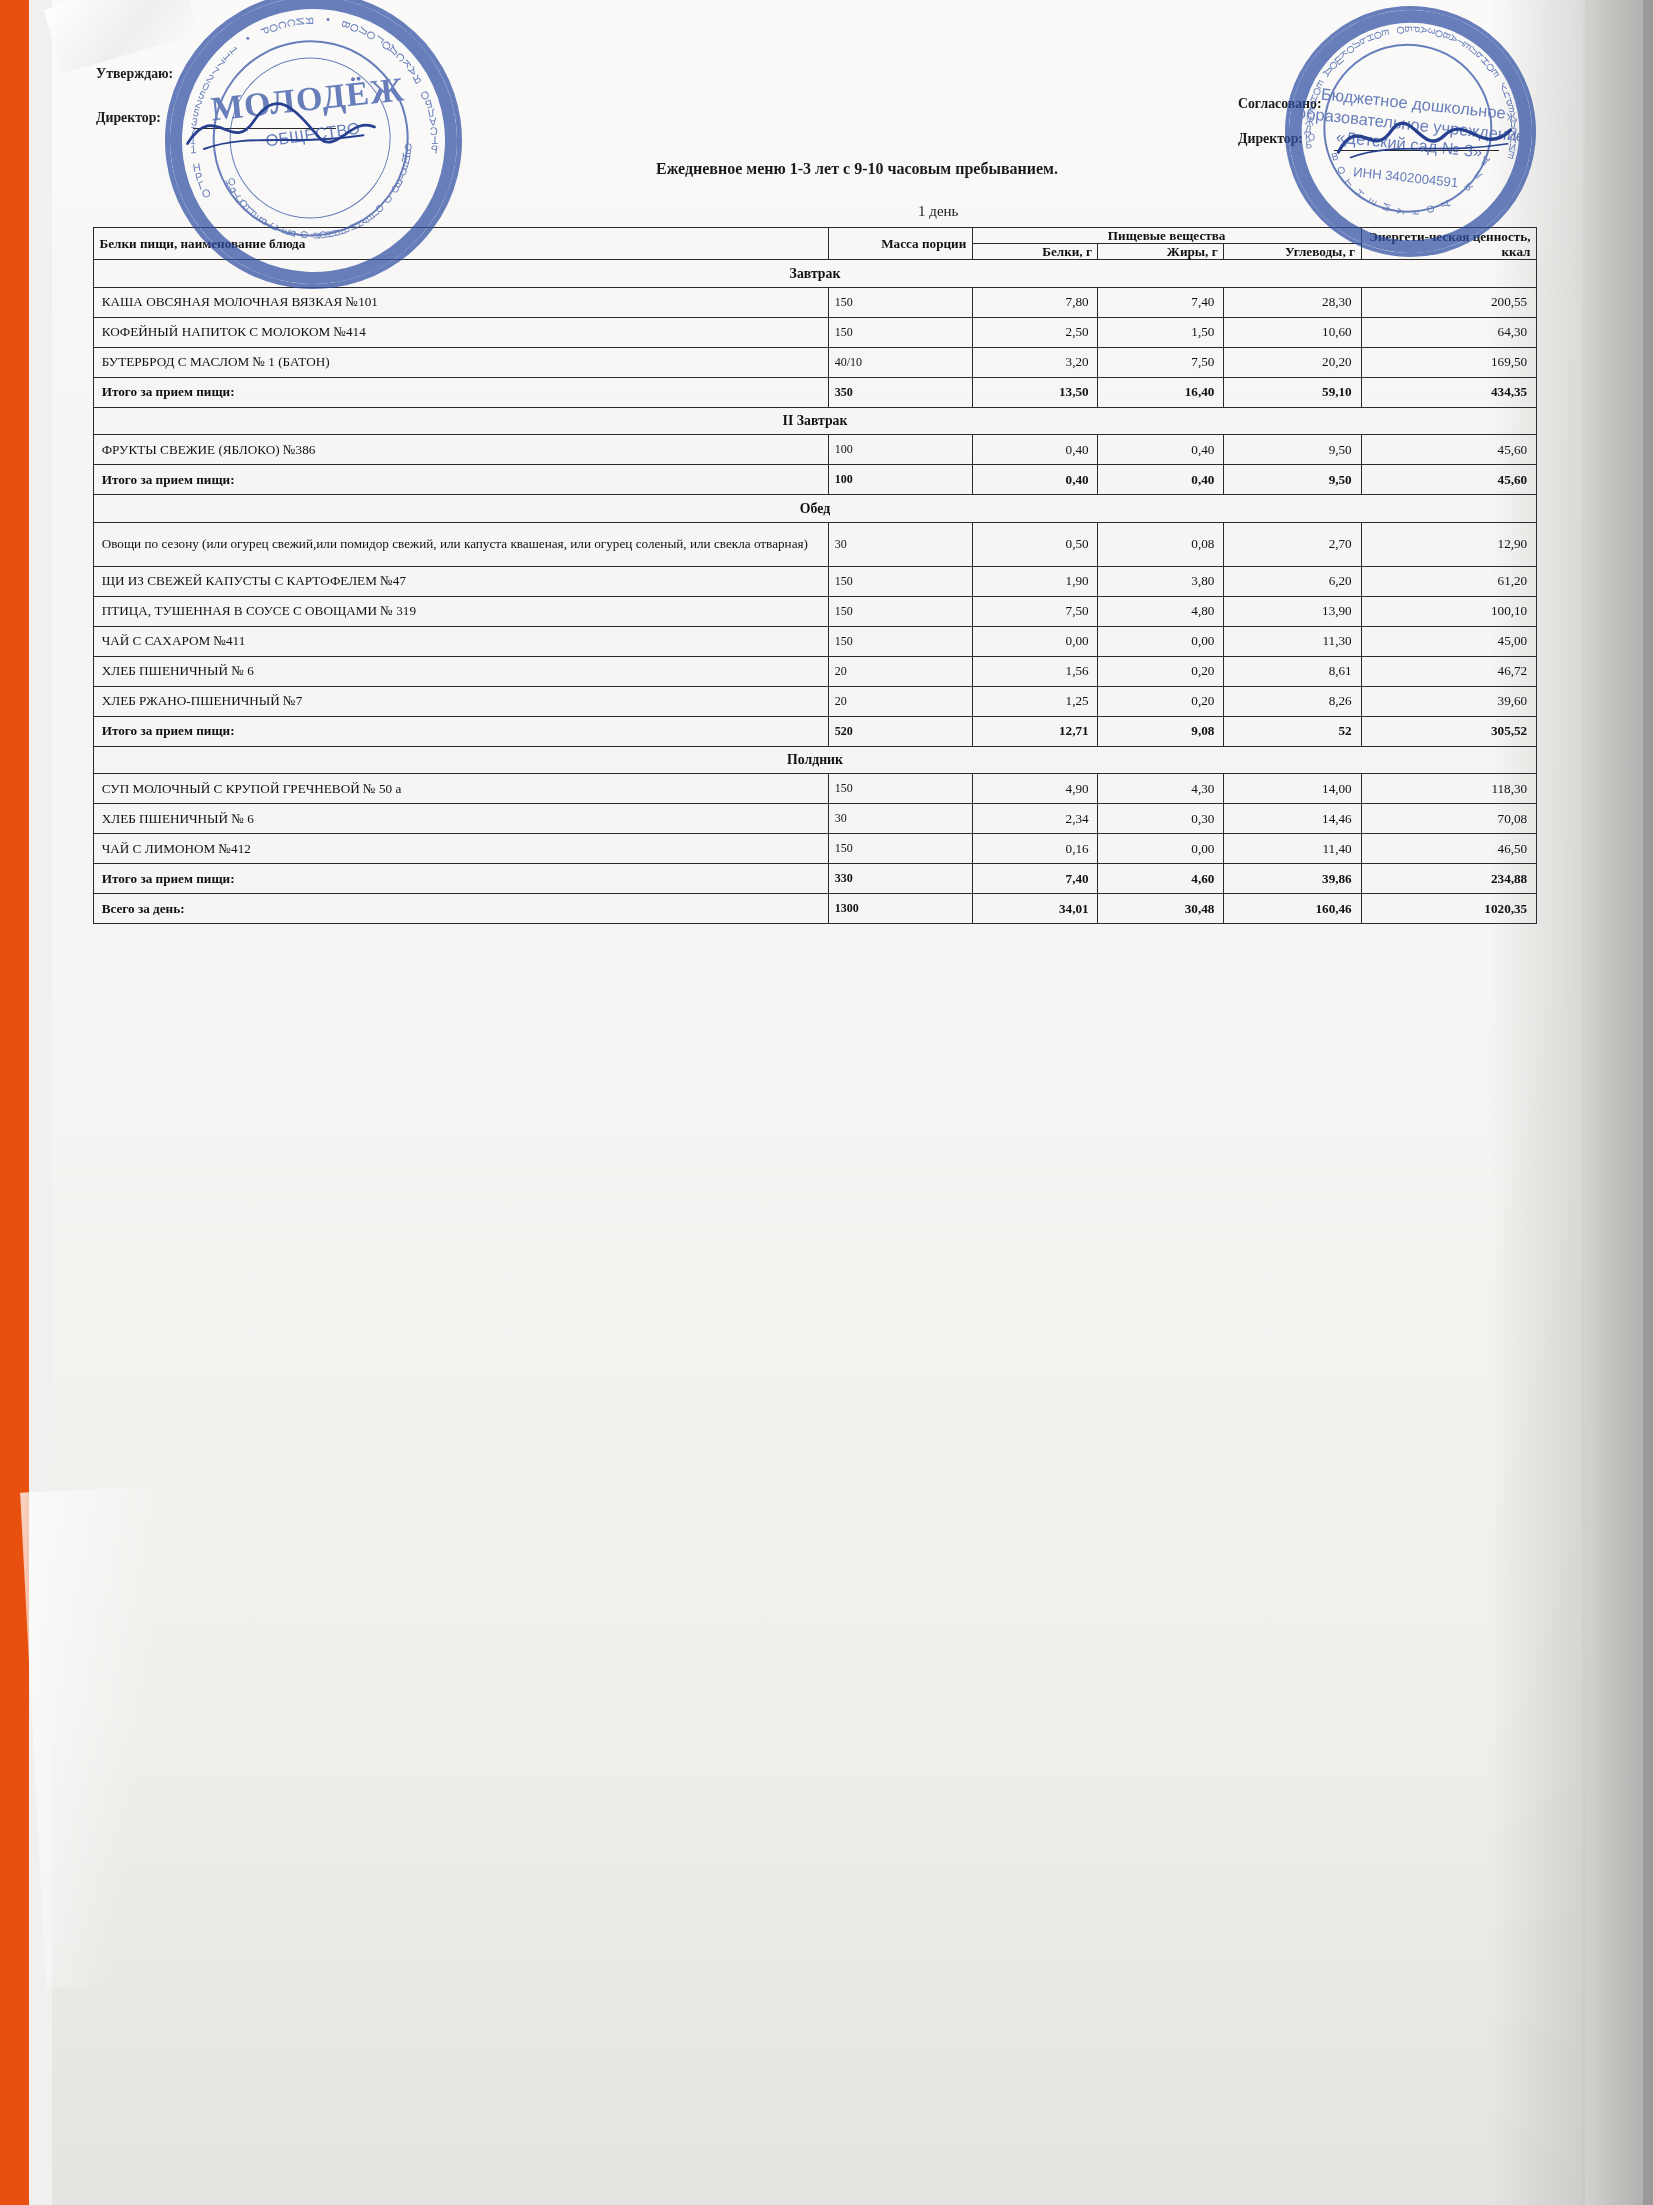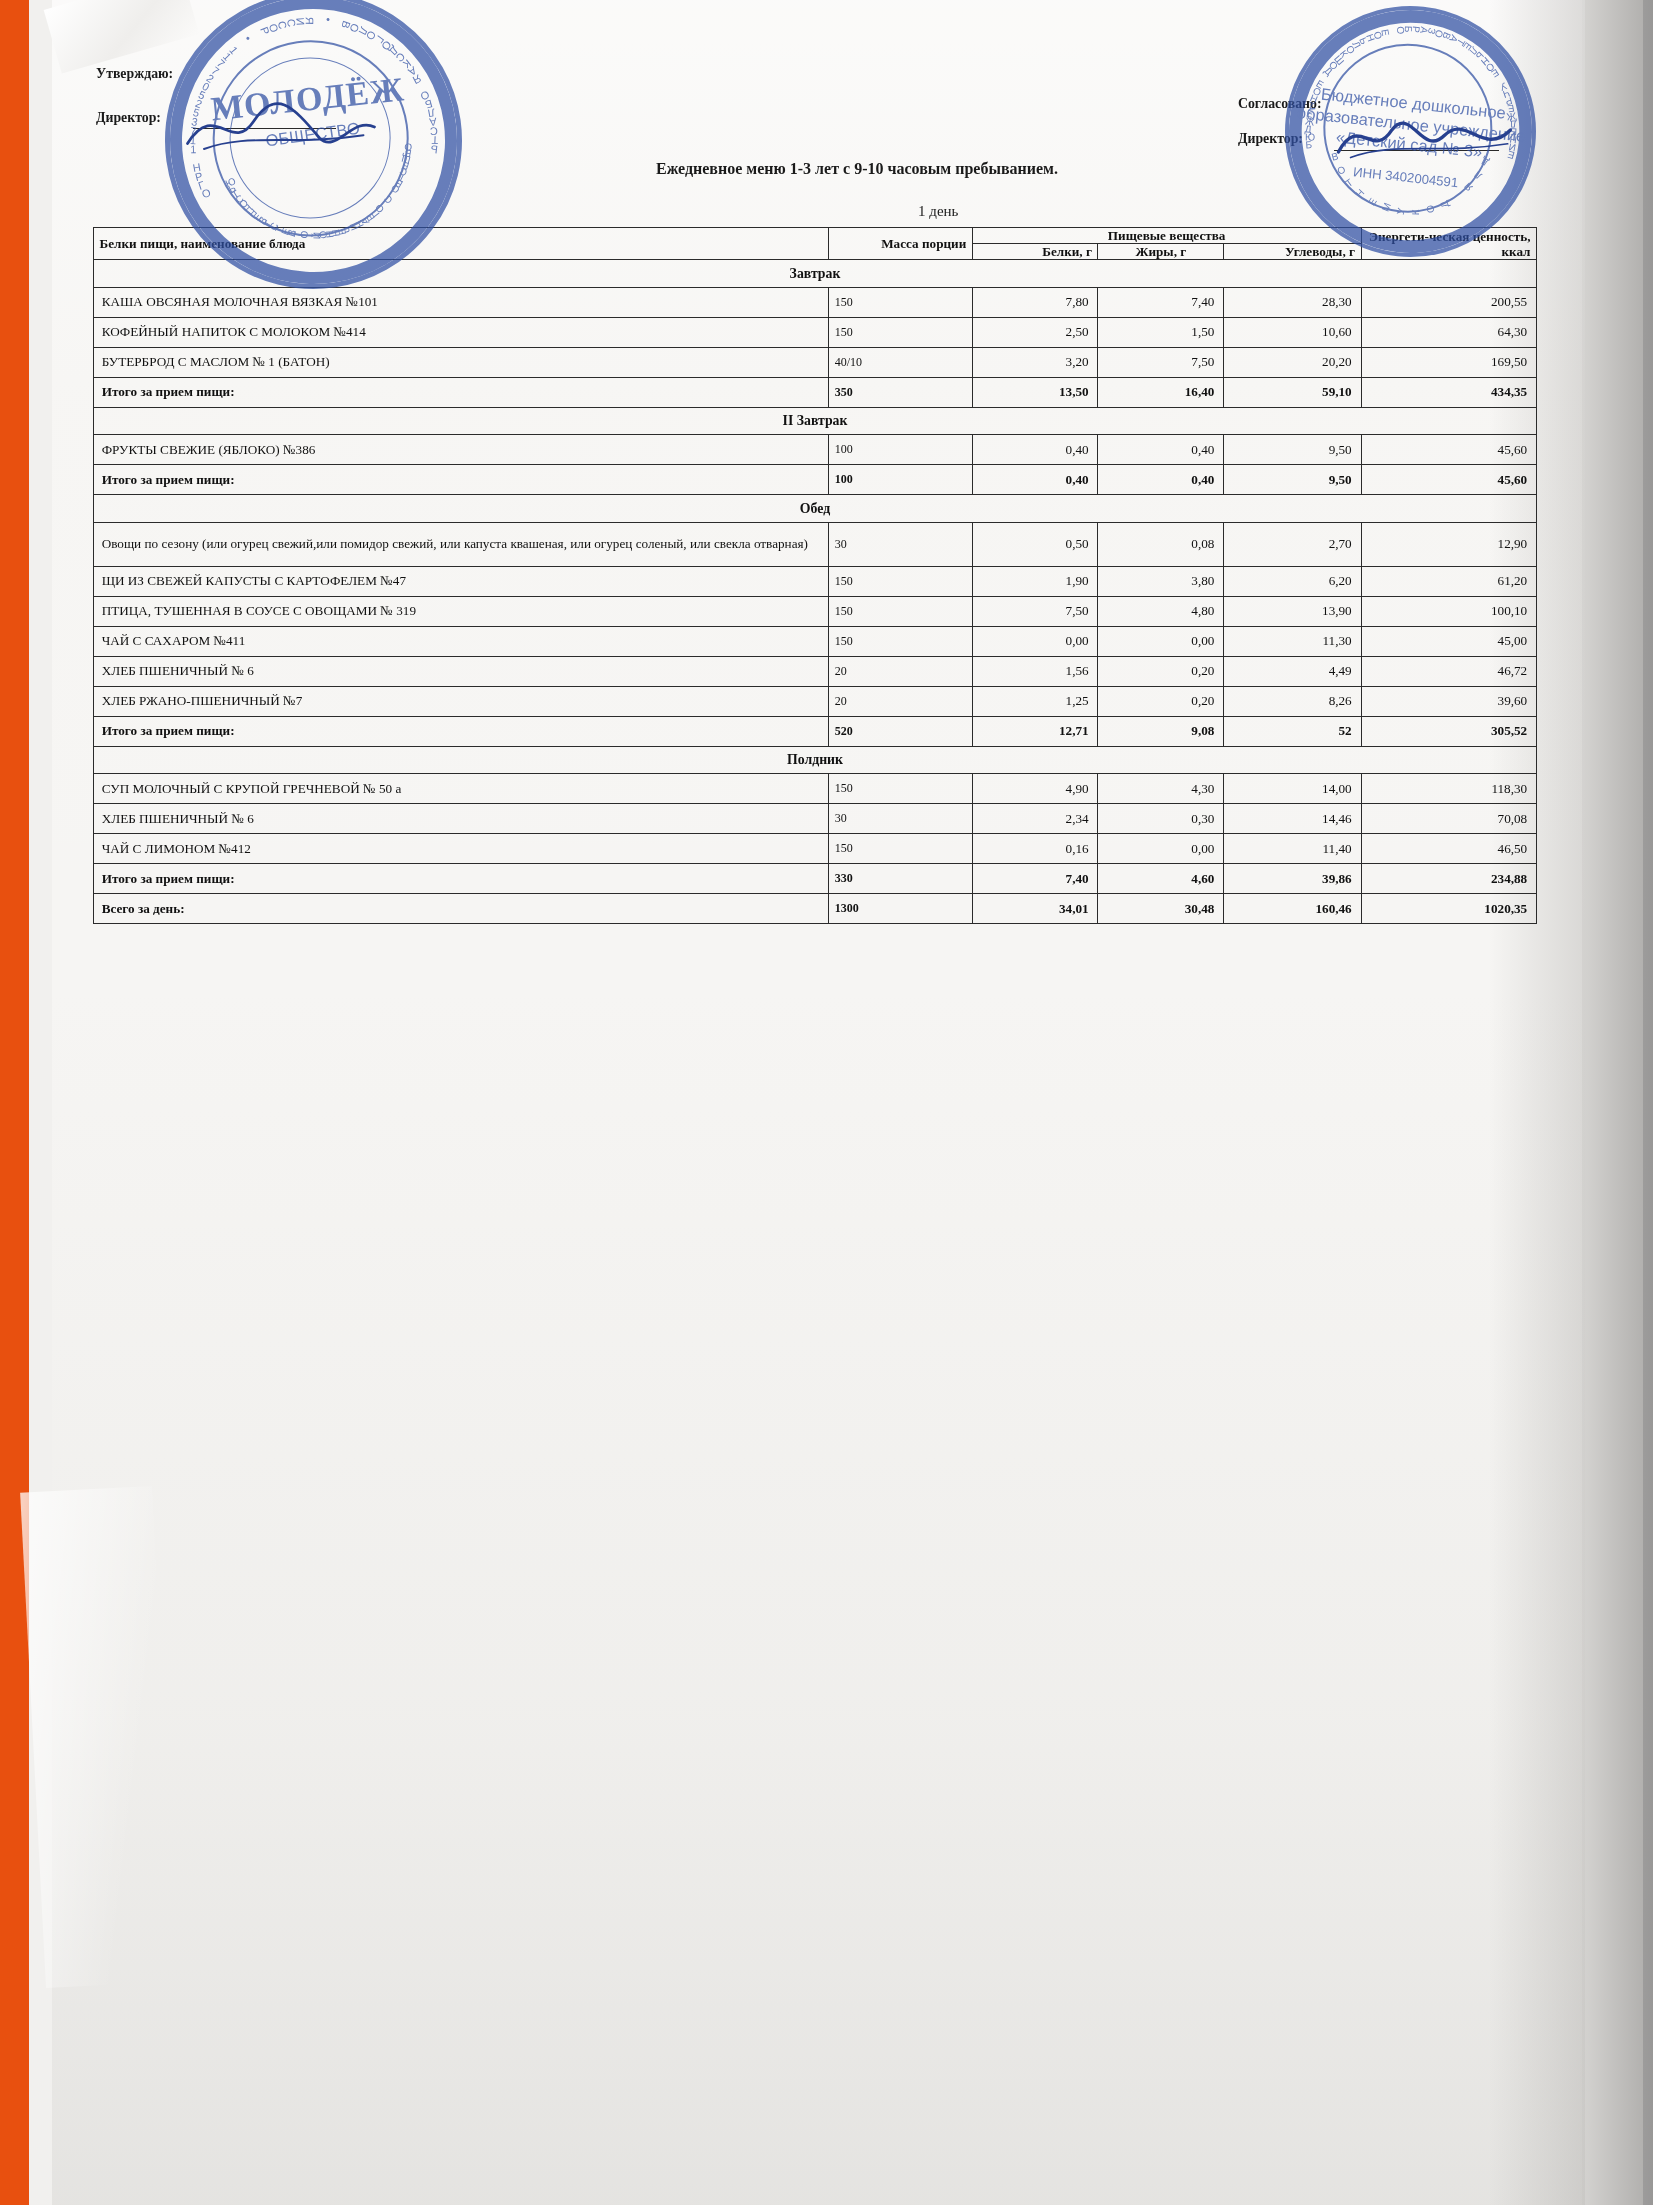--- a/index.html
+++ b/index.html
@@ -97,21 +97,21 @@
   }
   thead th {
     text-align: center;
     font-weight: bold;
     font-size: 13.2px;
     line-height: 1.15;
   }
   .col-name  { width: 769px; text-align: left; }
   .col-mass  { width: 138px;  text-align: right; }
   .col-prot  { width: 119px;  text-align: right; }
-  .col-fat   { width: 119px;  }
+  .col-fat   { width: 119px;  text-align: right; }
   .col-carb  { width: 130px;  text-align: right; }
   .col-kcal  { width: 171px;  text-align: right; }
 
   td.name { text-align: left; font-size: 13.2px; padding-left: 7.7px; line-height: 1.2; }
   td.num  { text-align: right; padding-right: 8.8px; font-size: 13.2px; }
   td.mass { font-size: 12px; }
 
   tr.section td {
     text-align: center;
     font-weight: bold;
@@ -310,21 +310,21 @@
             <td class="num">0,00</td>
             <td class="num">0,00</td>
             <td class="num">11,30</td>
             <td class="num">45,00</td>
           </tr>
           <tr class="row">
             <td class="name">ХЛЕБ ПШЕНИЧНЫЙ № 6</td>
             <td class="mass">20</td>
             <td class="num">1,56</td>
             <td class="num">0,20</td>
-            <td class="num">4,49</td>
+            <td class="num">8,61</td>
             <td class="num">46,72</td>
           </tr>
           <tr class="row">
             <td class="name">ХЛЕБ РЖАНО-ПШЕНИЧНЫЙ №7</td>
             <td class="mass">20</td>
             <td class="num">1,25</td>
             <td class="num">0,20</td>
             <td class="num">8,26</td>
             <td class="num">39,60</td>
           </tr>

